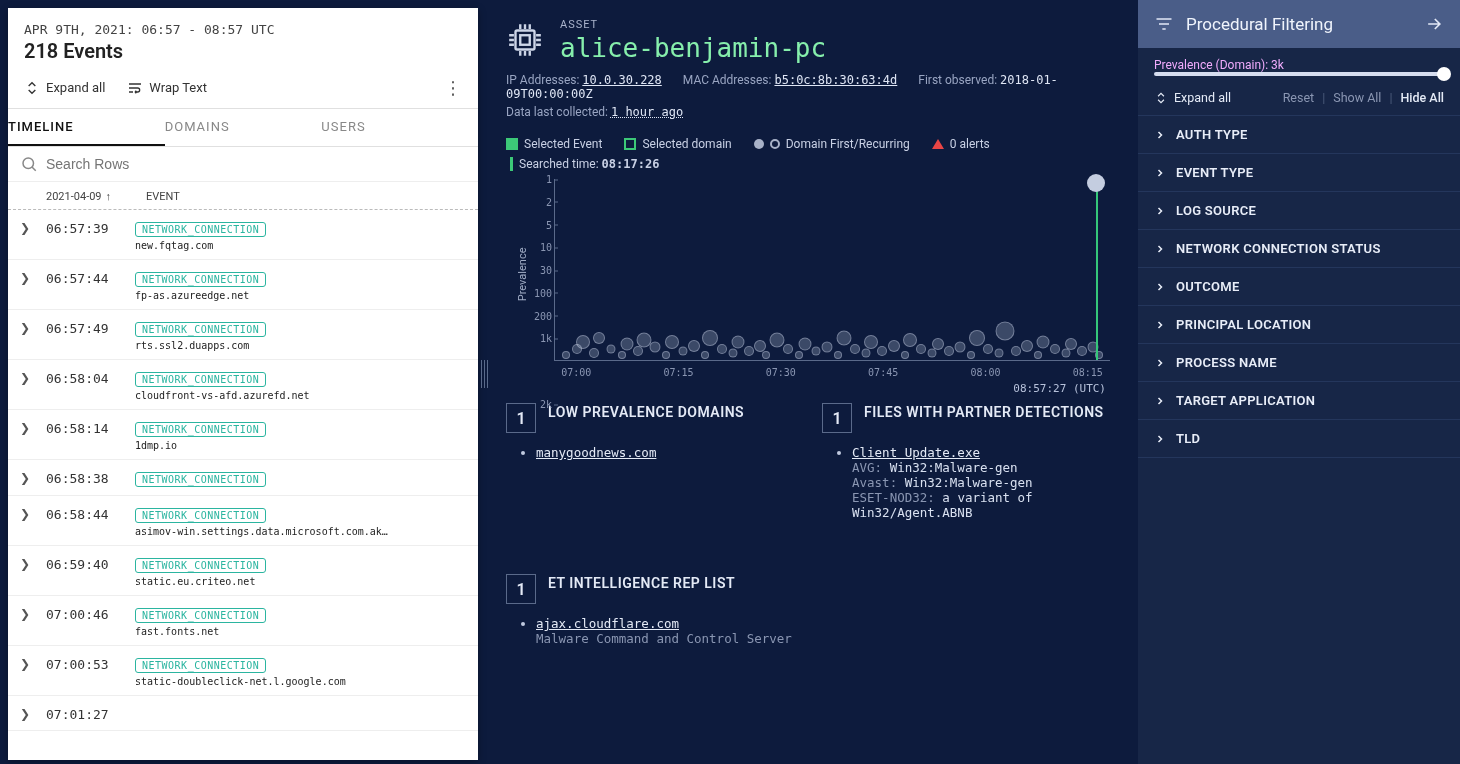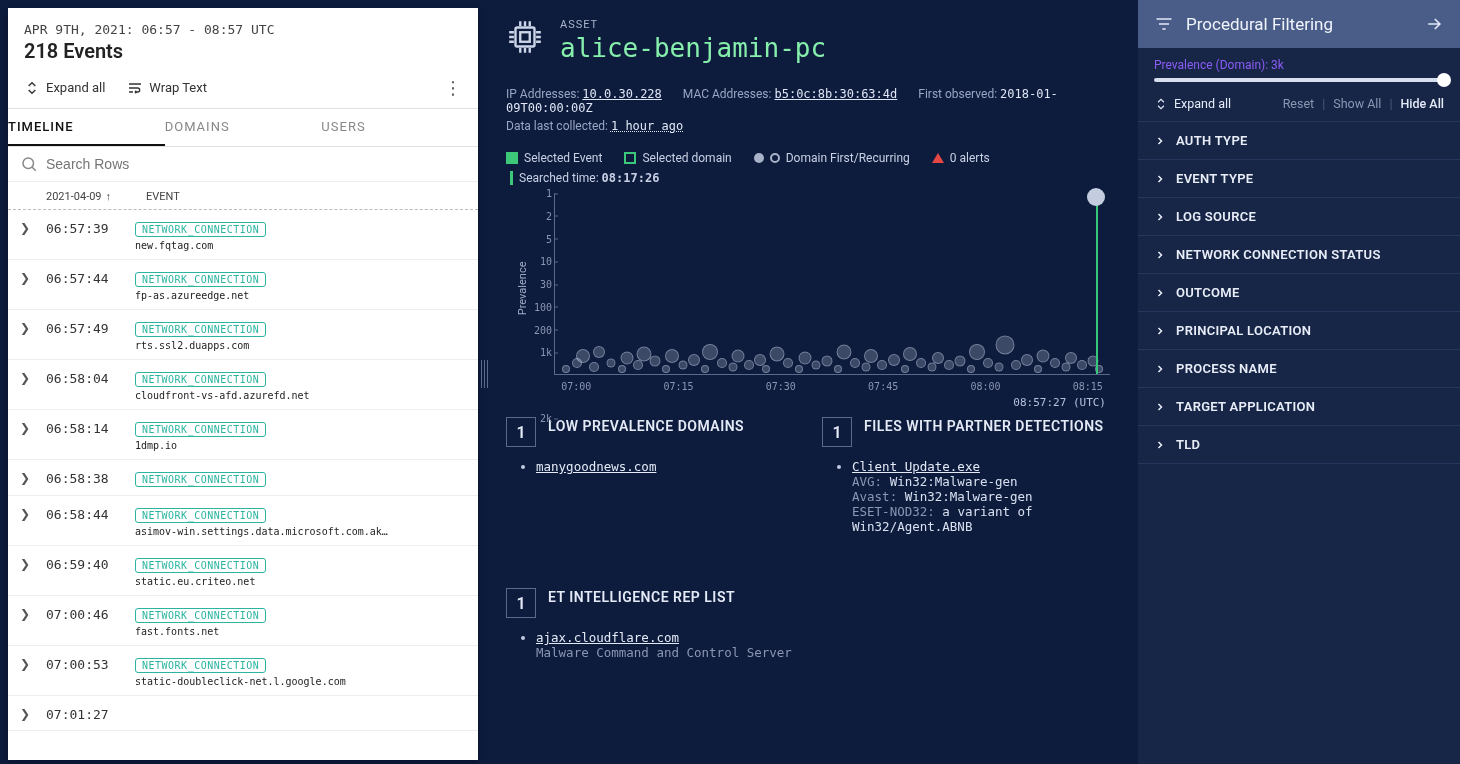--- a/index.html
+++ b/index.html
@@ -70,21 +70,21 @@
 }
 .lp-domain { font-family: monospace; font-size: 10px; color: #222; margin-top: 3px; word-break: break-all;}
 
 
 .mid-panel {
   flex: 1; padding: 18px 28px; overflow-y: auto; position: relative;
   scrollbar-width: thin;
 }
 .mid-panel::-webkit-scrollbar { width: 8px; }
 .mid-panel::-webkit-scrollbar-thumb { background: #3a4a6b; border-radius: 4px; }
-.asset-head { display: flex; gap: 16px; margin-bottom: 24px; }
+.asset-head { display: flex; gap: 16px; margin-bottom: 10px; align-items: flex-end; }
 .asset-icon svg { width: 38px; height: 38px; stroke: #cdd6e8; }
 .asset-label { font-size: 11px; letter-spacing: 1px; color: #aab4cc; }
 .asset-name {
   font-size: 26px; color: #86efac; cursor: pointer;
   font-family: monospace; margin-top: 2px;
 }
 .meta-line { font-size: 12px; color: #99a5c2; margin-bottom: 4px; }
 .meta-line .val { color: #dfe6f5; font-family: monospace; text-decoration: underline; cursor: pointer; margin-right: 18px;}
 .meta-line .val.nolink { text-decoration: underline dotted; }
 .legend { display: flex; gap: 22px; margin: 18px 0 6px; font-size: 12px; color: #c8d0e4;}
@@ -138,21 +138,21 @@
 .right-panel {
   width: 322px; background: #172647; display: flex; flex-direction: column;
 }
 .rp-head {
   background: #4a5d88; padding: 14px 16px; display: flex; align-items: center; gap: 12px;
 }
 .rp-head svg { width: 20px; height: 20px; stroke: #e2e8f6; }
 .rp-title { font-size: 17px; color: #f0f4fc; flex: 1; }
 .rp-arrow { cursor: pointer; }
 .slider-row { padding: 10px 16px 4px; }
-.slider-label { font-size: 12px; color: #8b5cf6; margin-bottom: 6px;}
+.slider-label { font-size: 12px; color: #f0abfc; }
 .slider { position: relative; height: 4px; background: #d6ddef; border-radius: 2px;}
 .slider-thumb { position: absolute; right: 0; top: 50%; width: 14px; height: 14px; background: #fff; border-radius: 50%; transform: translate(50%,-50%); }
 .rp-actions {
   display: flex; align-items: center; padding: 10px 16px; font-size: 12.5px; gap: 8px;
   border-bottom: 1px solid #24365c;
 }
 .rp-expand { display: flex; align-items: center; gap: 6px; color: #e4eaf6; cursor: pointer; }
 .rp-expand svg { width: 14px; height: 14px; }
 .rp-actions .spacer { flex: 1; }
 .rp-link { color: #8a96b2; cursor: pointer; text-align: right; }

